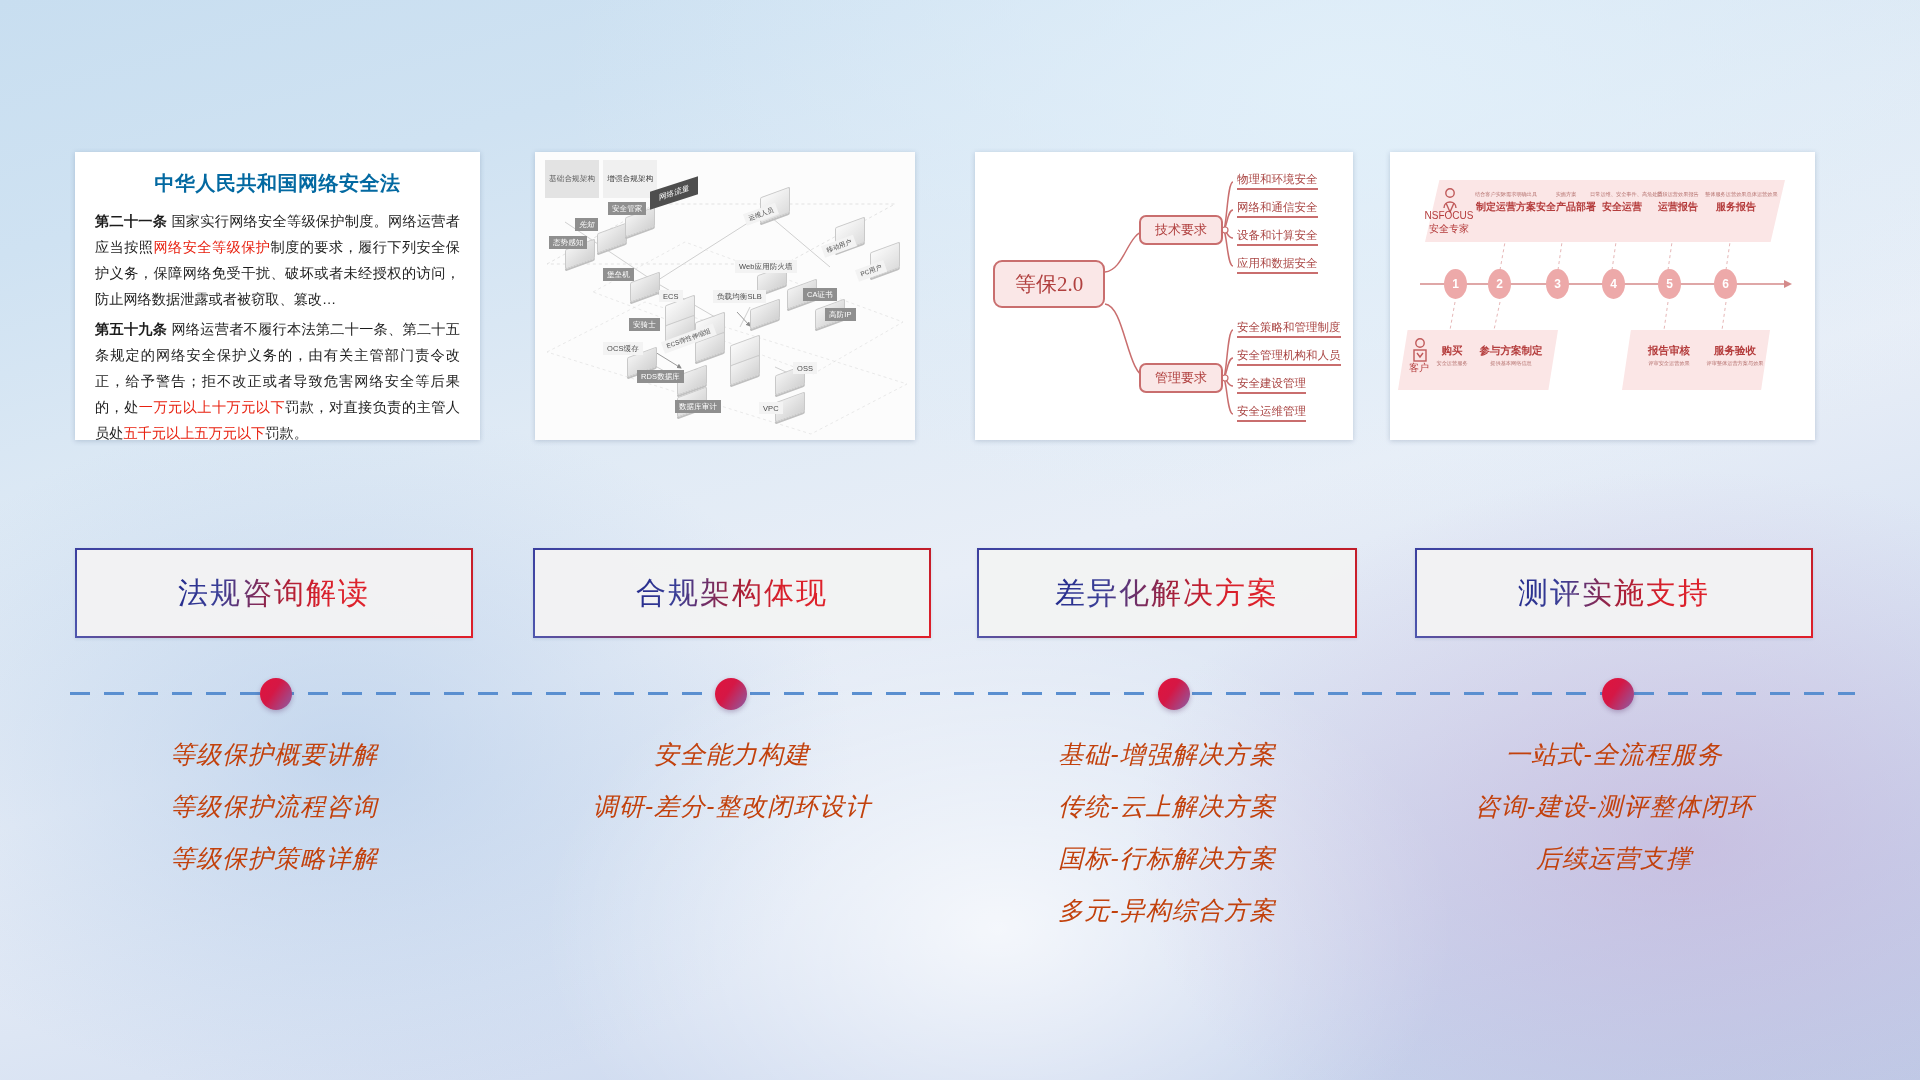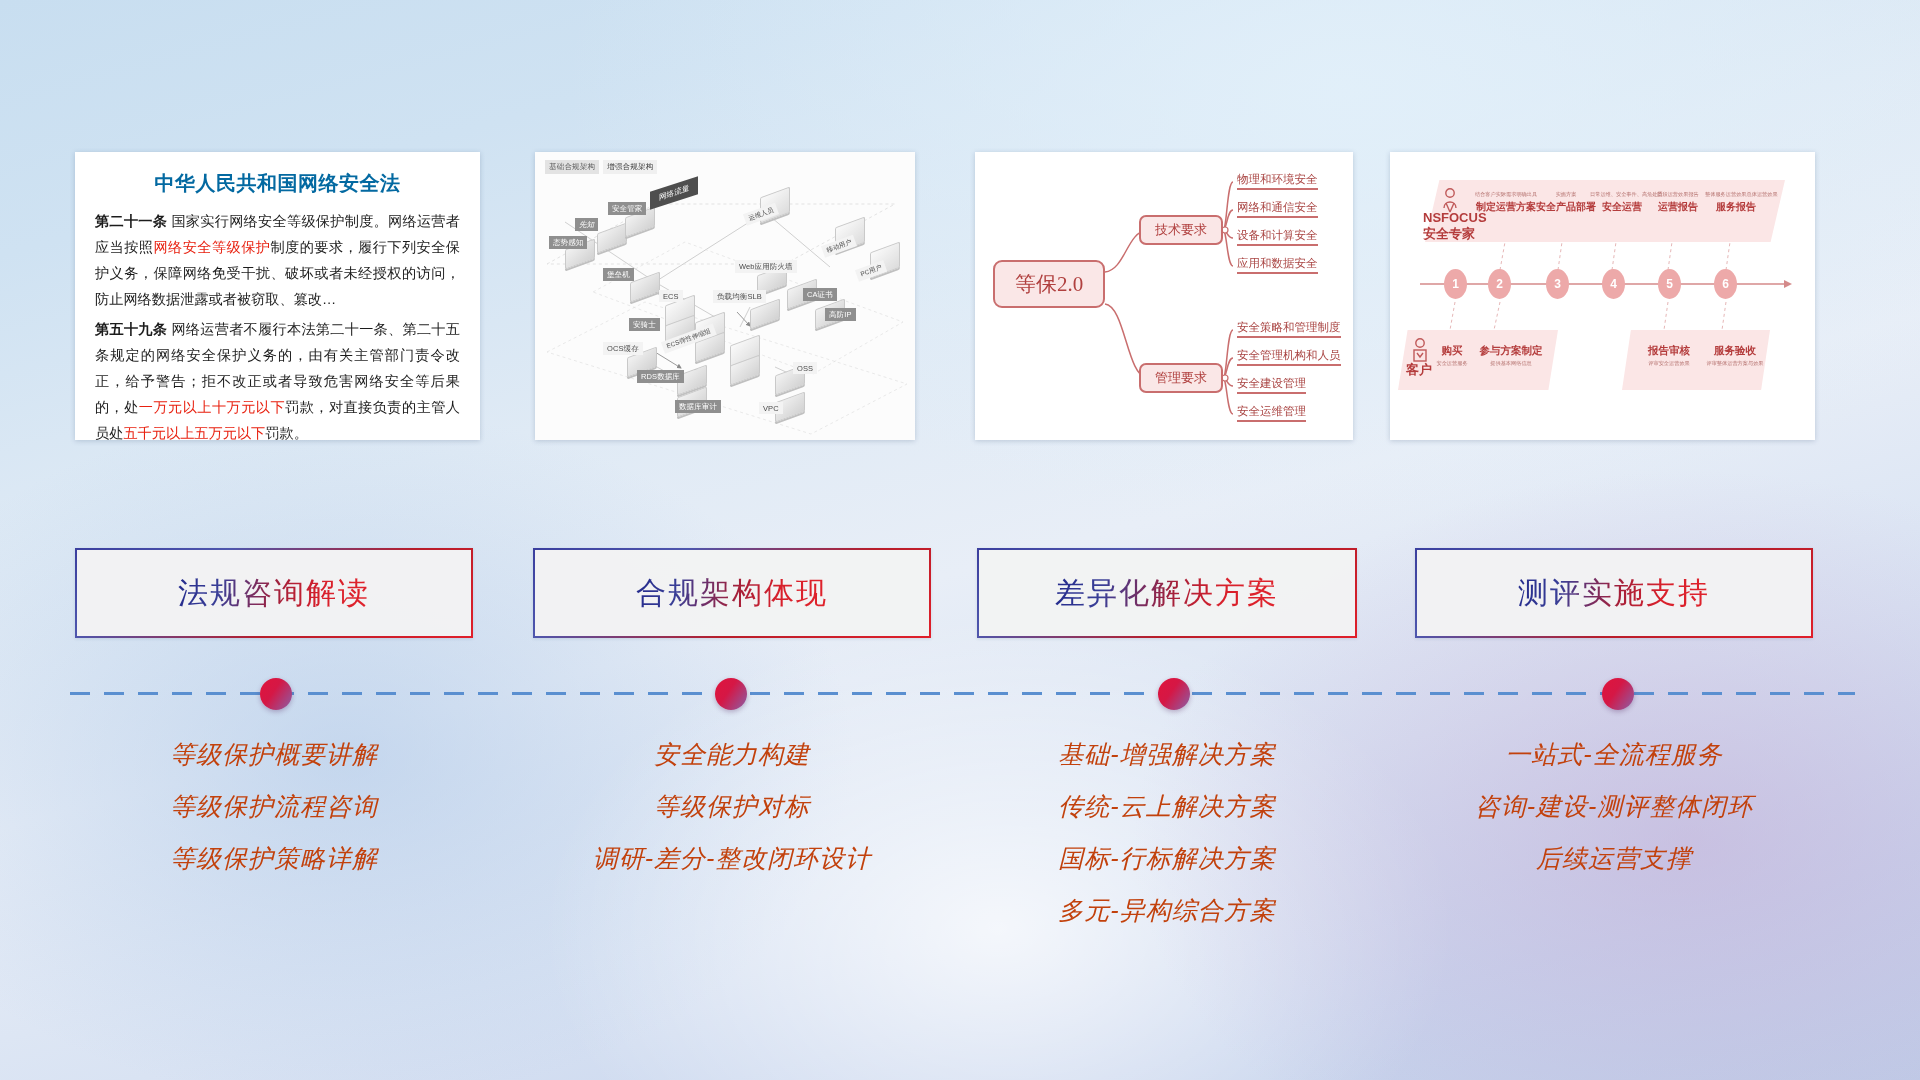--- a/index.html
+++ b/index.html
@@ -35,21 +35,21 @@
   .law-p { font-size:14.2px; line-height:1.82; color:#1c1c1c; text-align:justify; }
   .law-p + .law-p { margin-top:5px; }
   .law-p b { font-weight:bold; }
   .law-red { color:#e8200f; }
 
   
   .arch { position:relative; width:100%; height:100%; background:#fcfcfc; }
   .arch .tabbar { position:absolute; top:8px; left:10px; display:flex; gap:4px; }
   .arch .tab {
     font-size:7.5px; color:#5c5c5c; background:#e3e3e3;
-    padding:2px 4px; letter-spacing:.2px; white-space:nowrap;text-align:center;
+    padding:14px 4px; letter-spacing:.2px; white-space:nowrap;text-align:center;
   }
   .arch .tab.active { background:#f0f0f0; color:#3a3a3a; }
   .node { position:absolute; }
   .node .iso {
     width:30px; height:20px; background:linear-gradient(150deg,#f2f2f2,#d2d2d2);
     border:1px solid #c9c9c9; transform:skewY(-20deg); border-radius:2px;
     box-shadow:0 2px 0 #c0c0c0;
   }
   .node .iso.tall { height:26px; background:linear-gradient(150deg,#fafafa,#dcdcdc); }
   .node .plate {
@@ -90,21 +90,21 @@
   .band-top { left:35px; top:28px; width:360px; height:62px;
     clip-path:polygon(4% 0,100% 0,96% 100%,0% 100%); }
   .band-bl { left:8px; top:178px; width:160px; height:60px;
     clip-path:polygon(6% 0,100% 0,94% 100%,0% 100%); }
   .band-br { left:232px; top:178px; width:148px; height:60px;
     clip-path:polygon(6% 0,100% 0,94% 100%,0% 100%); }
   .pstep { position:absolute; text-align:center; }
   .pstep .cap { font-size:5.2px; color:#b5726f; white-space:nowrap; line-height:1.2; }
   .pstep .ttl { font-size:10px; font-weight:bold; color:#b43c3c; white-space:nowrap; margin-top:3px; }
   .pactor { position:absolute; text-align:center; color:#b43c3c; }
-  .pactor .nm { font-size:13px; font-weight:bold; line-height:1.25; white-space:nowrap; }
+  .pactor .nm { font-size:10px; font-weight:normal; line-height:1.25; white-space:nowrap; }
   .pnum {
     position:absolute; width:23px; height:30px; border-radius:50%;
     background:#eda9a9; color:#fff; font-size:12px; font-weight:bold;
     display:flex; align-items:center; justify-content:center;
   }
   .pbot { position:absolute; text-align:center; }
   .pbot .ttl { font-size:10.5px; font-weight:bold; color:#b43c3c; white-space:nowrap; }
   .pbot .cap { font-size:5.2px; color:#b5726f; white-space:nowrap; margin-top:2px; }
 
   
@@ -462,21 +462,20 @@
 </div>
 
 <div class="cols">
   <div class="col col-1">
     <div class="li">等级保护概要讲解</div>
     <div class="li">等级保护流程咨询</div>
     <div class="li">等级保护策略详解</div>
   </div>
   <div class="col col-2">
     <div class="li">安全能力构建</div>
-    <div class="li">等级保护对标</div>
     <div class="li">调研-差分-整改闭环设计</div>
   </div>
   <div class="col col-3">
     <div class="li">基础-增强解决方案</div>
     <div class="li">传统-云上解决方案</div>
     <div class="li">国标-行标解决方案</div>
     <div class="li">多元-异构综合方案</div>
   </div>
   <div class="col col-4">
     <div class="li">一站式-全流程服务</div>

